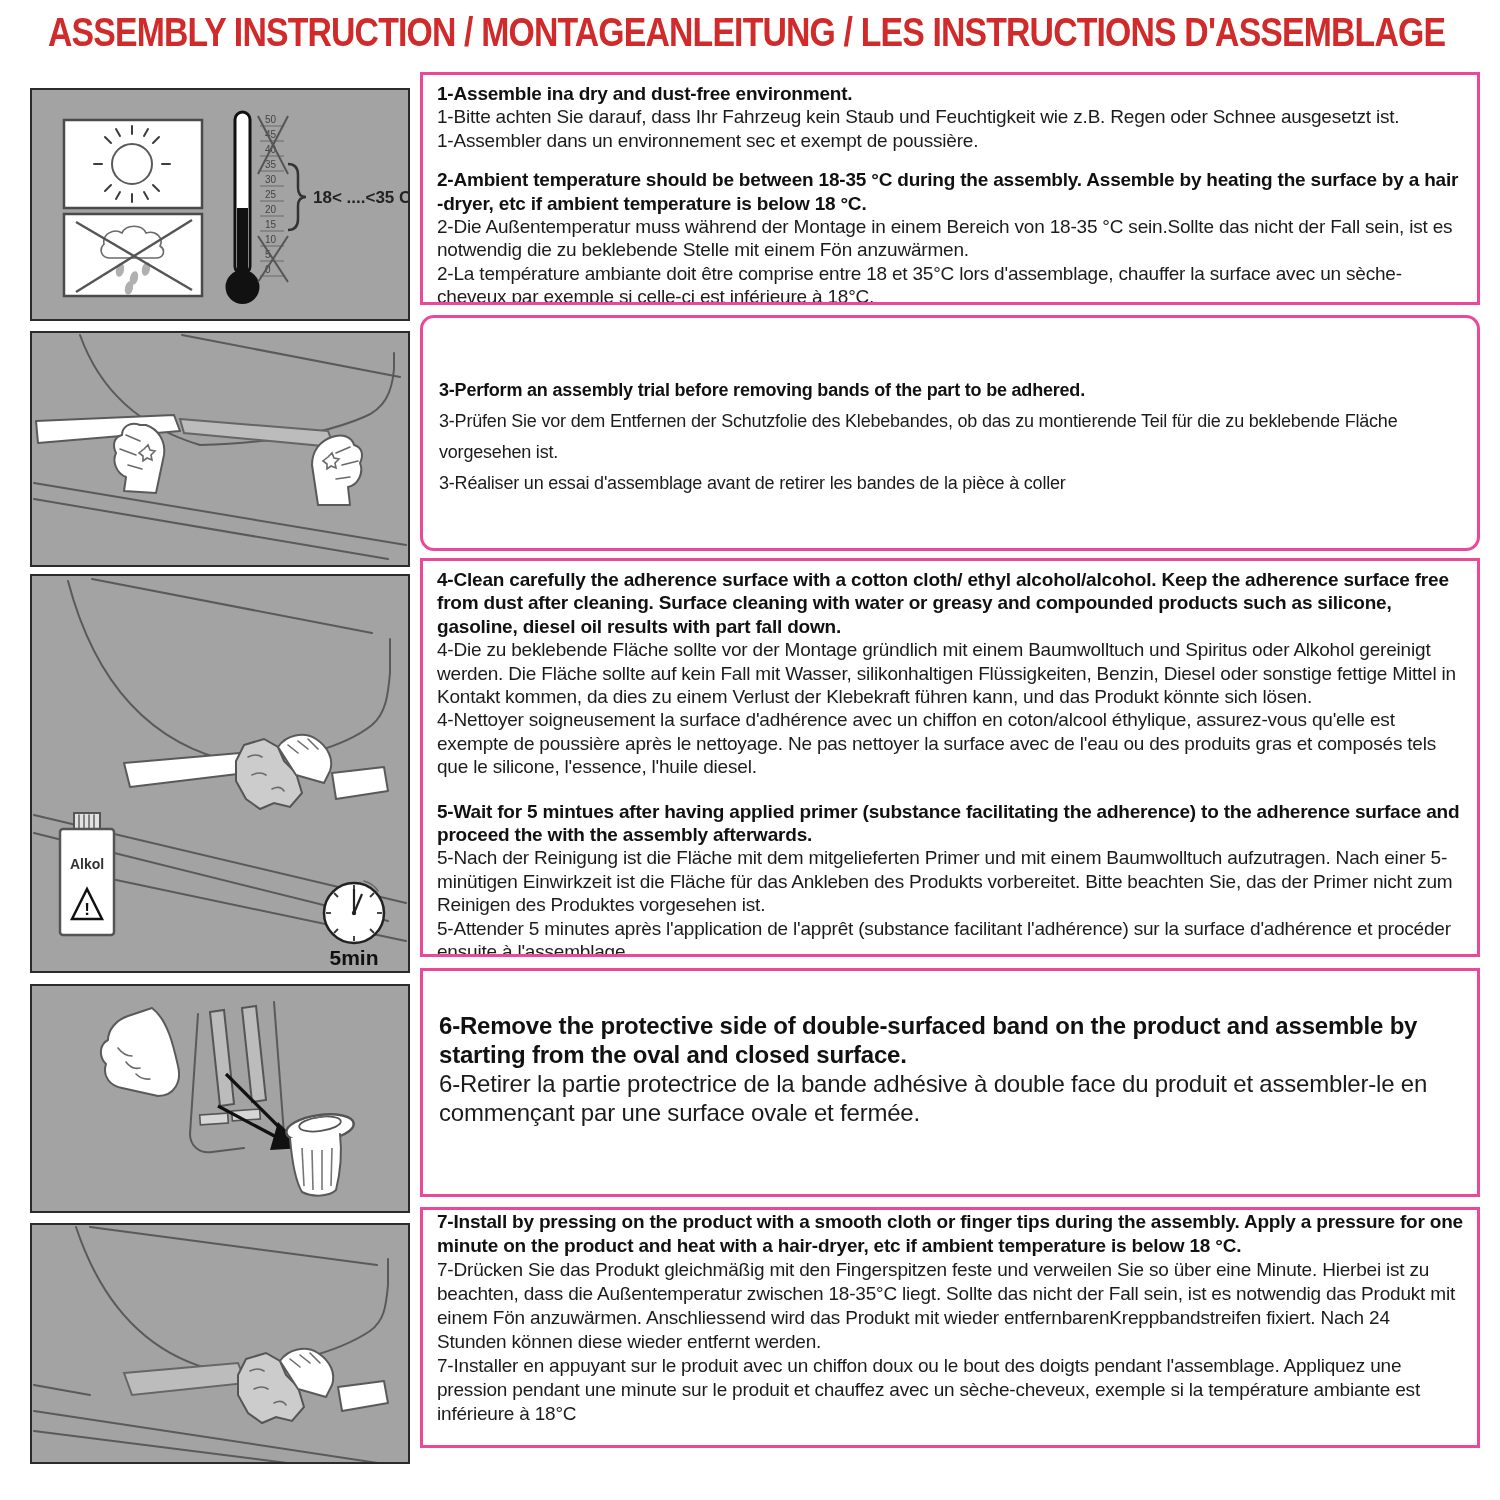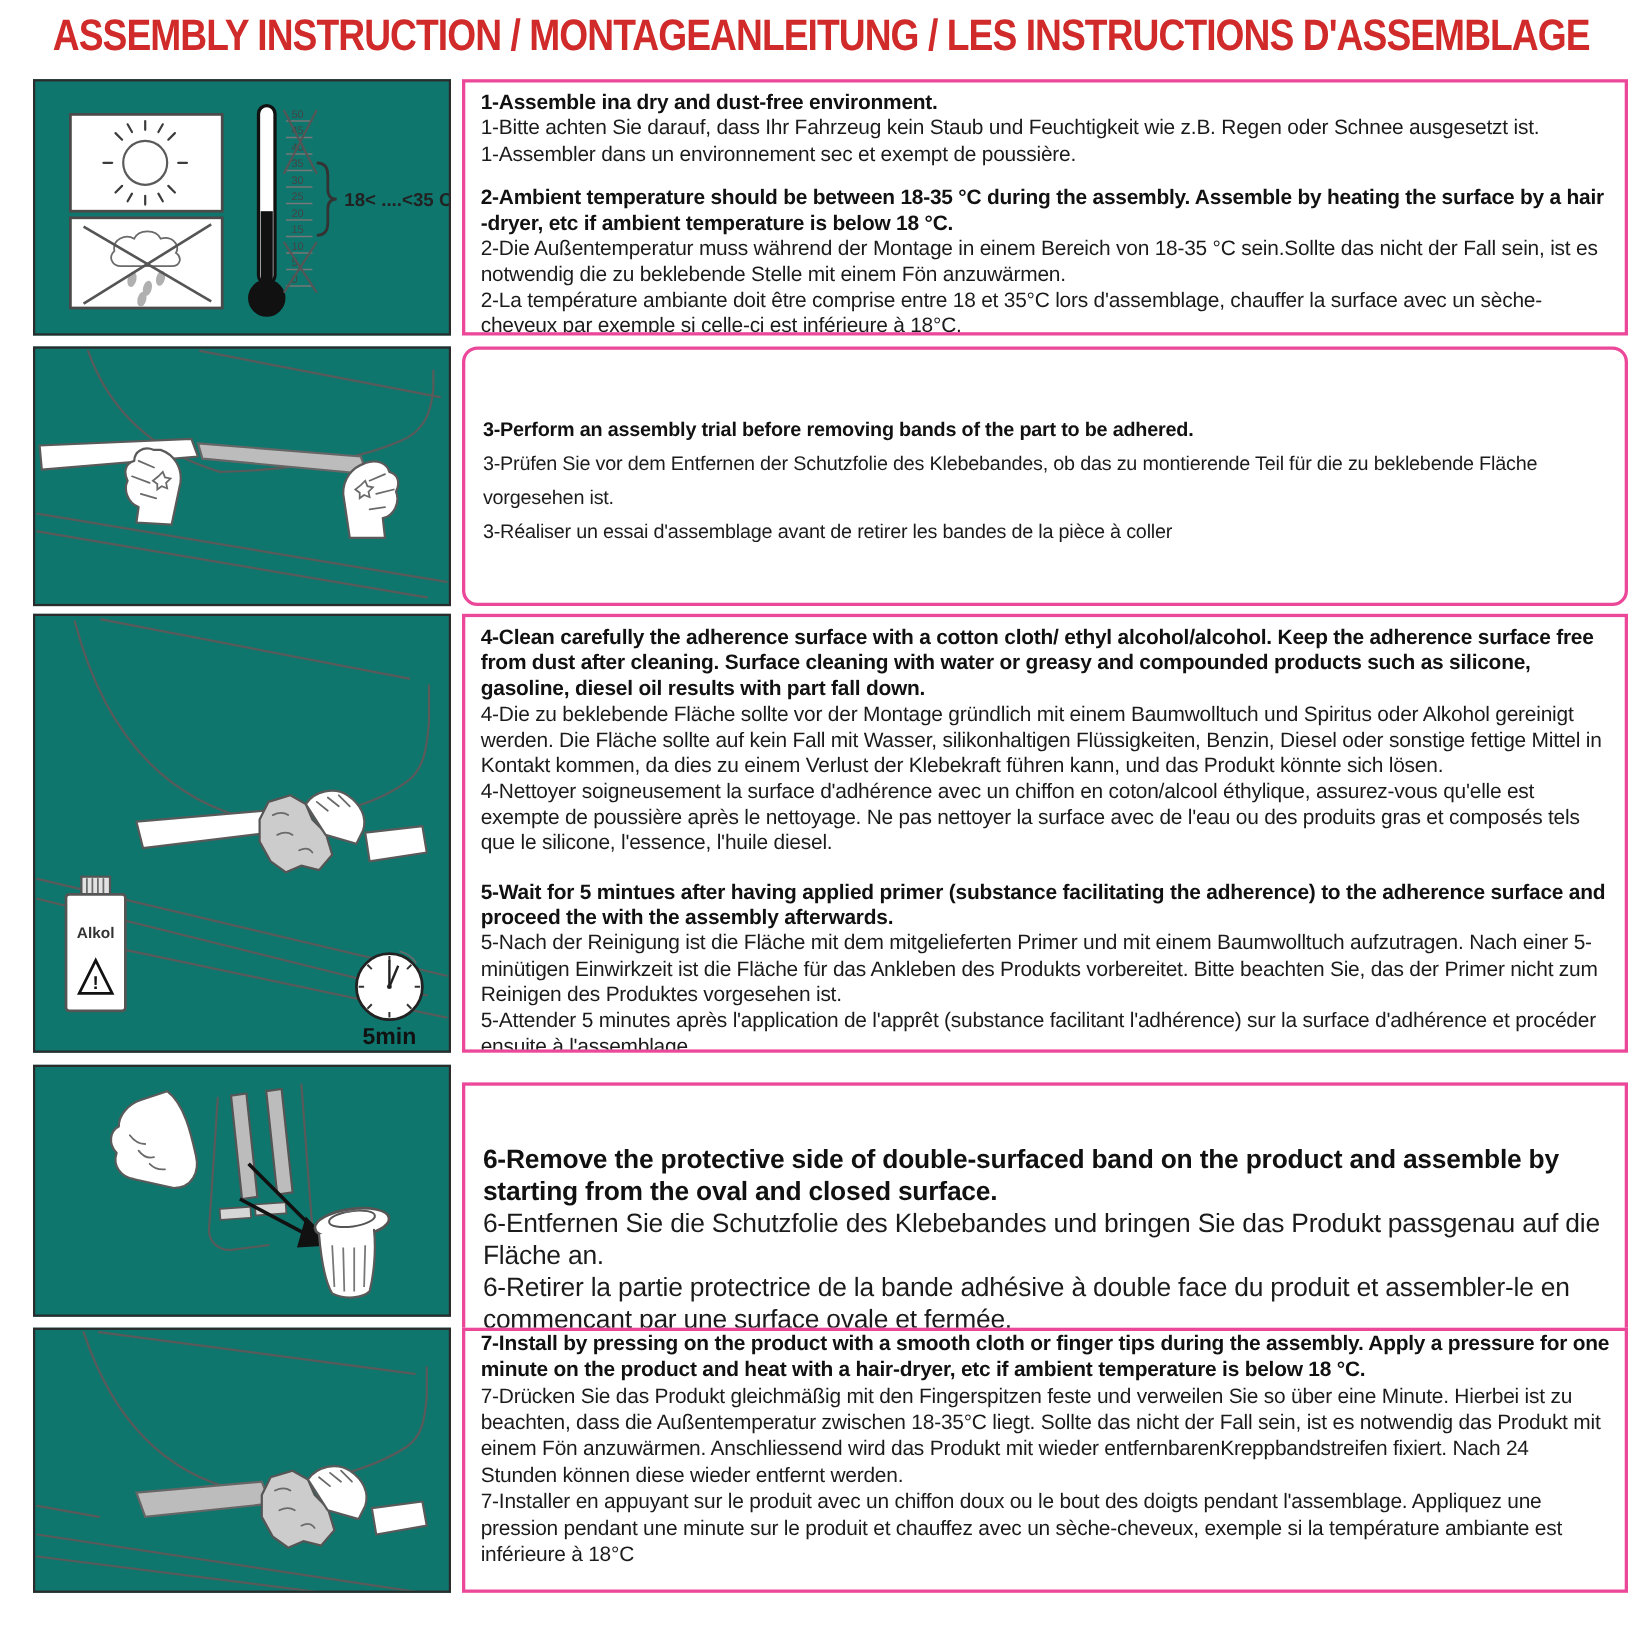--- a/index.html
+++ b/index.html
@@ -2,31 +2,31 @@
 <html><head>
 <meta charset="utf-8">
 <style>
   html,body{margin:0;padding:0;background:#ffffff;}
   .page{position:relative;width:1500px;height:1500px;background:#fff;overflow:hidden;
         font-family:"Liberation Sans","DejaVu Sans",sans-serif;color:#1b1b1b;}
   .title{position:absolute;top:10px;left:48px;margin:0;white-space:nowrap;
          font-size:40px;font-weight:bold;color:#d02a2a;letter-spacing:-1px;
          transform:scaleX(0.845);transform-origin:0 50%;}
   .row{position:absolute;left:30px;width:1450px;}
-  .imgbox{position:absolute;left:0;top:0;width:380px;height:100%;
-          border:2px solid #2b2b2b;box-sizing:border-box;background:#0f766e;}
+  .imgbox{position:absolute;left:0;top:16px;width:380px;height:100%;
+          border:2px solid #2b2b2b;box-sizing:border-box;background:#a3a3a3;}
   .imgbox svg{display:block;width:100%;height:100%;}
   .textbox{position:absolute;left:390px;right:0;top:0;height:100%;
            border:3px solid #ec4899;box-sizing:border-box;background:#fff;overflow:hidden;}
   .textbox p{margin:0;}
   .b{font-weight:bold;color:#111;}
   .tb-sm{padding:7px 14px;font-size:19px;line-height:23.4px;letter-spacing:-0.2px;}
   .tb-sm.lh24{line-height:24px;padding-top:0;}
   .tb-xl{padding:57px 16px 0;font-size:18px;line-height:31px;letter-spacing:-0.2px;border-radius:14px;}
-  .tb-lg{padding:53px 16px 0;font-size:24px;line-height:29px;letter-spacing:-0.2px;margin-top:16px;}
+  .tb-lg{padding:40px 16px 0;font-size:24px;line-height:29px;letter-spacing:-0.2px;}
   .gap{margin-top:21px !important;}
   .gap-sm{margin-top:16px !important;}
   
   #row1{top:72px;height:233px;}
   #row2{top:315px;height:236px;}
   #row3{top:558px;height:399px;}
   #row4{top:968px;height:229px;}
   #row5{top:1207px;height:241px;}
   
   .logo{position:absolute;top:1402px;right:20px;background:#fff;
@@ -260,21 +260,20 @@
             <line x1="270" y1="162" x2="272" y2="200"></line>
               <line x1="280" y1="164" x2="281" y2="204"></line>
             <line x1="290" y1="164" x2="290" y2="204"></line>
               <line x1="300" y1="162" x2="299" y2="200"></line>
           </g>
         </g>
       </svg>
     </div>
     <div class="textbox tb-lg">
       <p class="b">6-Remove the protective side of double-surfaced band on the product and assemble by starting from the oval and closed surface.</p>
-      <p>6-Entfernen Sie die Schutzfolie des Klebebandes und bringen Sie das Produkt passgenau auf die Fläche an.</p>
       <p>6-Retirer la partie protectrice de la bande adhésive à double face du produit et assembler-le en commençant par une surface ovale et fermée.</p>
     </div>
   </section>
 
   <section class="row" id="row5">
     <div class="imgbox">
       <svg viewBox="0 0 376 237">
         <g class="sketch">
           <path d="M44,2 C74,92 126,132 185,146"></path>
           <path d="M58,2 L345,40"></path>

